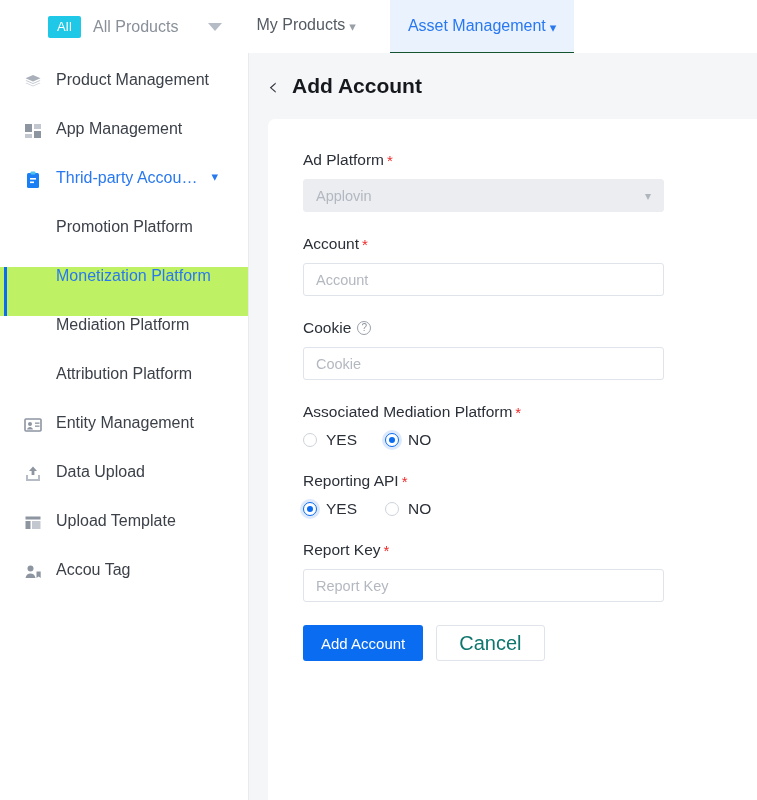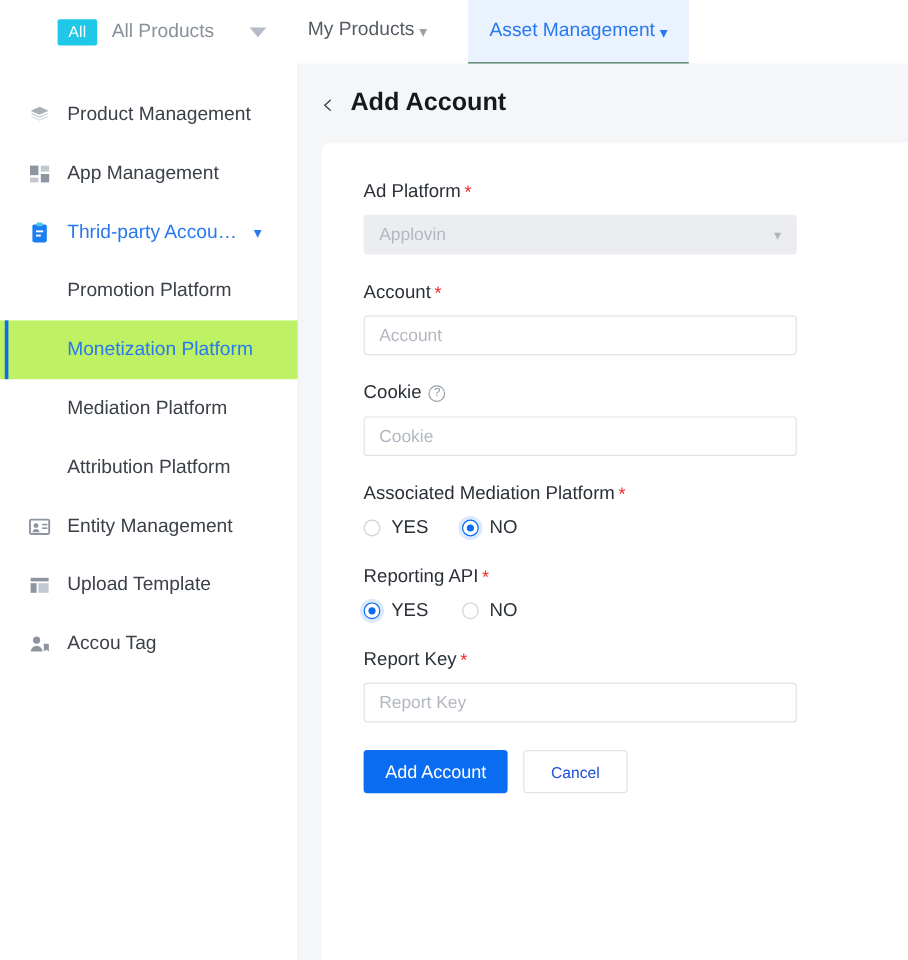--- a/index.html
+++ b/index.html
@@ -61,21 +61,21 @@
 
   
   .sidebar {
     position: absolute; left: 0; top: 53px; width: 249px; height: 747px;
     background: #ffffff;
     border-right: 1px solid #e8eaee;
     padding-top: 18px;
   }
   .nav-item {
     position: relative;
-    display: flex; align-items: center;
+    display: flex; align-items: flex-start;
     height: 49px;
     padding-left: 22px;
     font-size: 16px;
     color: #3c4149;
     white-space: nowrap;
   }
   .nav-item .ico {
     width: 22px; height: 22px; margin-right: 12px;
     display: inline-flex; align-items: center; justify-content: center;
     flex: 0 0 22px;
@@ -170,22 +170,22 @@
   .btn-row { display: flex; align-items: center; margin-top: 23px; }
   .btn-primary {
     background: #0a6cf0; color: #ffffff;
     font-size: 15px;
     padding: 0 18px; height: 36px;
     display: inline-flex; align-items: center; justify-content: center;
     border-radius: 3px; border: none;
     font-family: "Liberation Sans", sans-serif;
   }
   .btn-secondary {
-    background: #ffffff; color: #1d4ed8;
-    font-size: 13px;
+    background: #ffffff; color: #0f766e;
+    font-size: 20px;
     padding: 0 22px; height: 36px;
     display: inline-flex; align-items: center; justify-content: center;
     border: 1px solid #dfe3ea; border-radius: 3px;
     margin-left: 13px;
     font-family: "Liberation Sans", sans-serif;
   }
 </style>
 </head>
 <body>
 
@@ -271,20 +271,29 @@
           <rect x="2" y="4" width="16" height="12" rx="1" fill="none" stroke="#8d95a1" stroke-width="1.6"></rect>
           <circle cx="7" cy="9" r="2" fill="#8d95a1"></circle>
           <path d="M4 14.5c.4-1.8 1.6-2.6 3-2.6s2.6.8 3 2.6z" fill="#8d95a1"></path>
           <rect x="12" y="7.5" width="4.5" height="1.3" fill="#8d95a1"></rect>
           <rect x="12" y="10.5" width="4.5" height="1.3" fill="#8d95a1"></rect>
         </svg>
       </span>
       <span>Entity Management</span>
     </div>
 
+    <div class="nav-item">
+      <span class="ico">
+        <svg width="20" height="20" viewBox="0 0 20 20">
+          <path d="M10 2.5l4 4.5h-2.6v4h-2.8v-4H6z" fill="#8d95a1"></path>
+          <path d="M3 11v6h14v-6h-2v4H5v-4z" fill="#b6bcc5"></path>
+        </svg>
+      </span>
+      <span>Data Upload</span>
+    </div>
 
     <div class="nav-item">
       <span class="ico">
         <svg width="20" height="20" viewBox="0 0 20 20">
           <rect x="2.5" y="3.5" width="15" height="3" fill="#8d95a1"></rect>
           <rect x="2.5" y="8" width="5" height="8" fill="#8d95a1"></rect>
           <rect x="9" y="8" width="8.5" height="8" fill="#c3c8d0"></rect>
         </svg>
       </span>
       <span>Upload Template</span>

